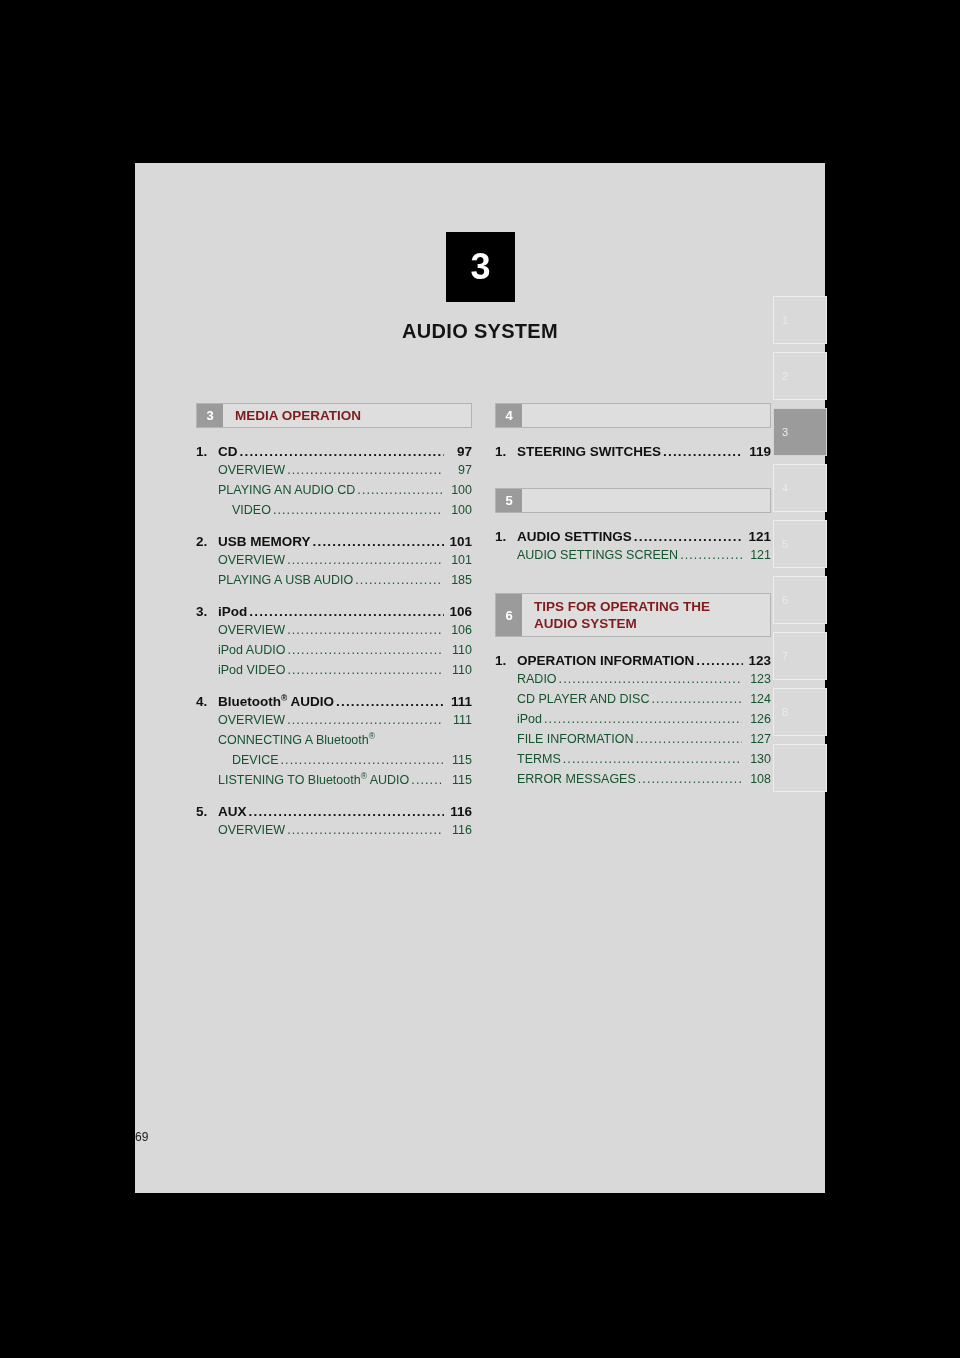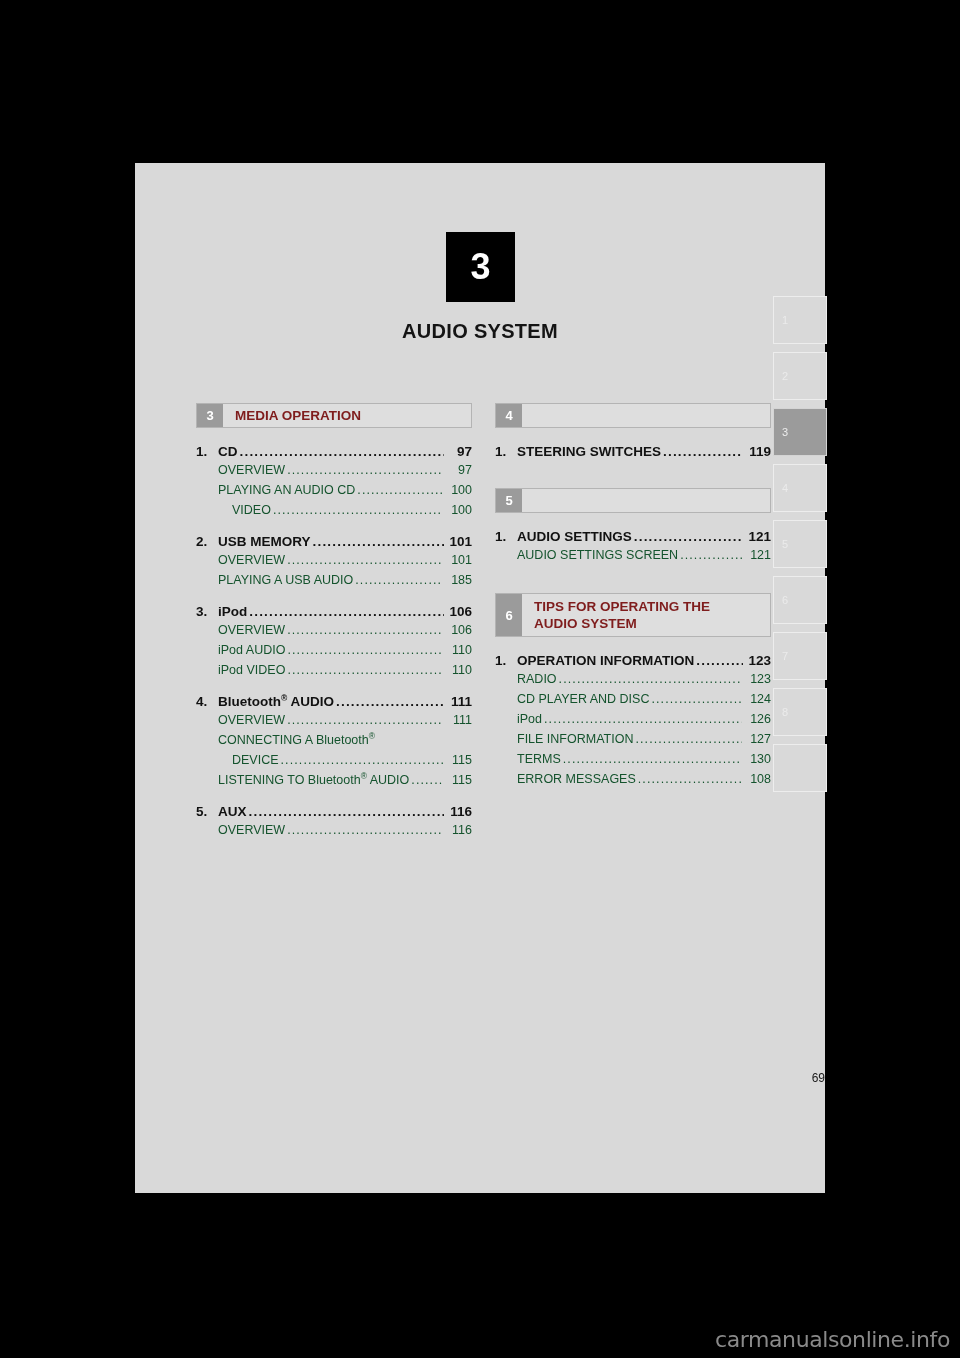--- a/index.html
+++ b/index.html
@@ -159,23 +159,23 @@
   sup {
     font-size: 8.5px;
     vertical-align: super;
     line-height: 0;
   }
 
   
   #page-number {
     position: absolute;
     left: 0;
-    top: 908px;
+    top: 967px;
     width: 690px;
-    text-align: right;
+    text-align: left;
     font-size: 12px;
     color: #1a1a1a;
   }
 
   
   #tab-strip {
     position: absolute;
     left: 773px;
     top: 296px;
     width: 54px;
@@ -419,15 +419,14 @@
         <span>7</span>
       </div>
       <div class="tab">
         <span>8</span>
       </div>
       <div class="tab">
         <span></span>
       </div>
     </div>
 
-  <div id="watermark">carmanualsonline.info</div>
 
 </div>
 
 </body></html>

